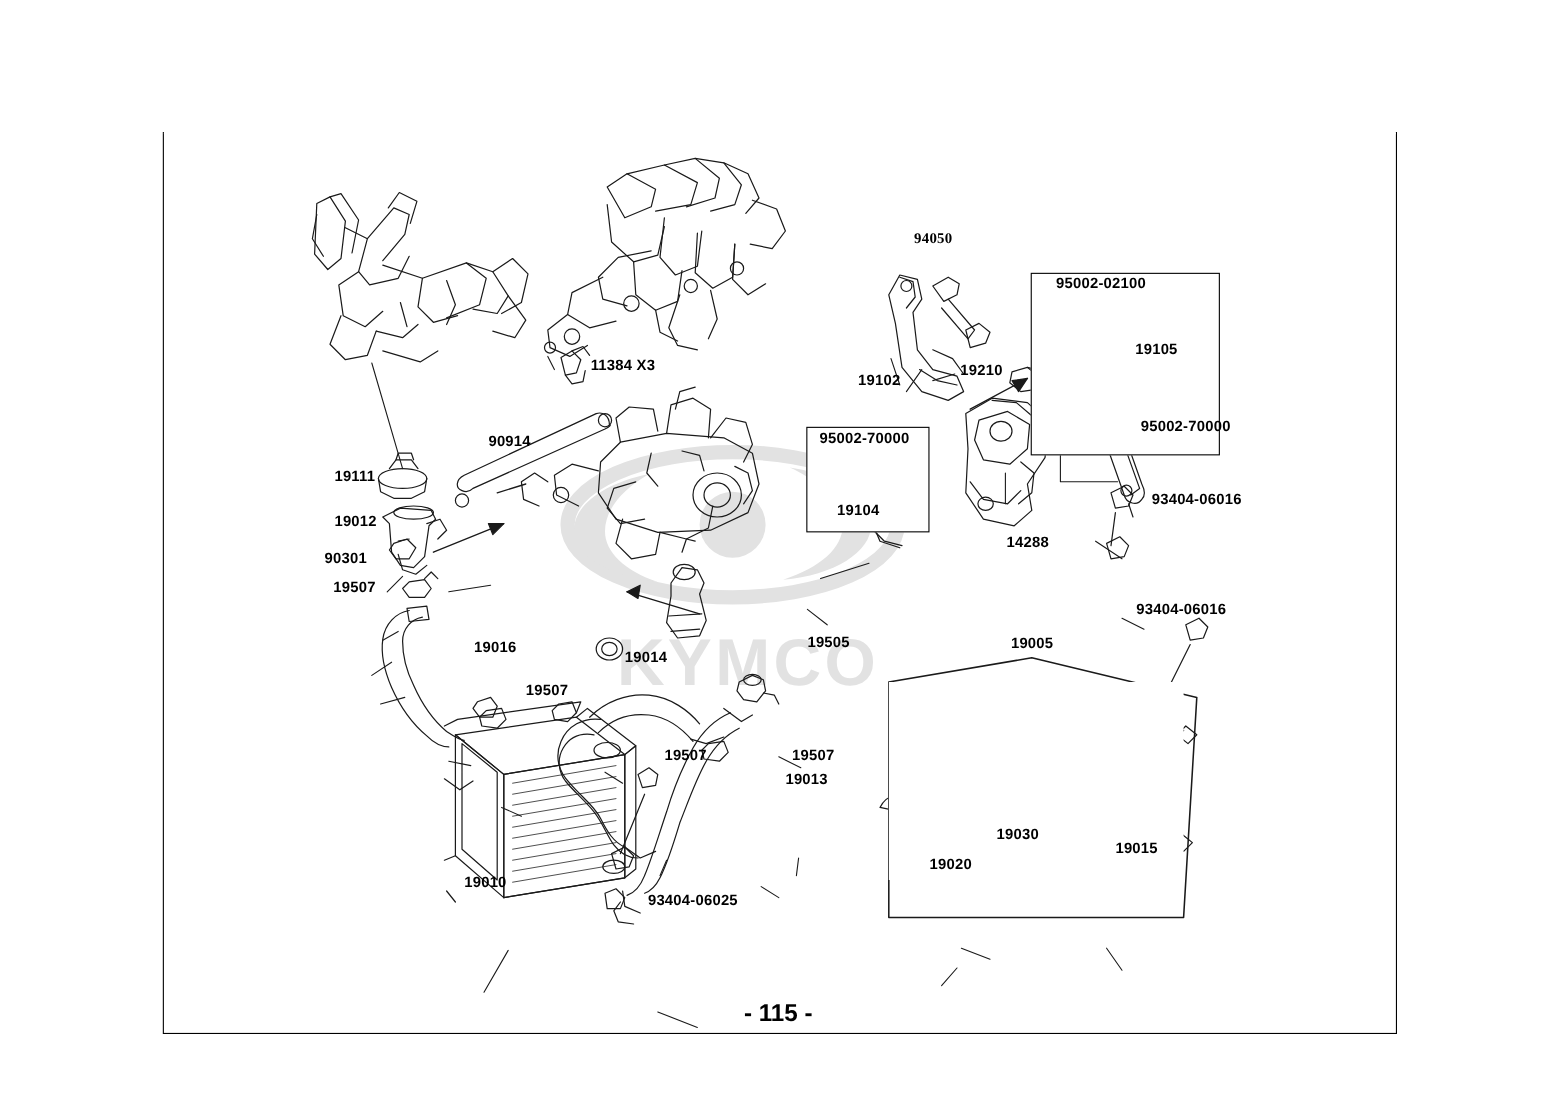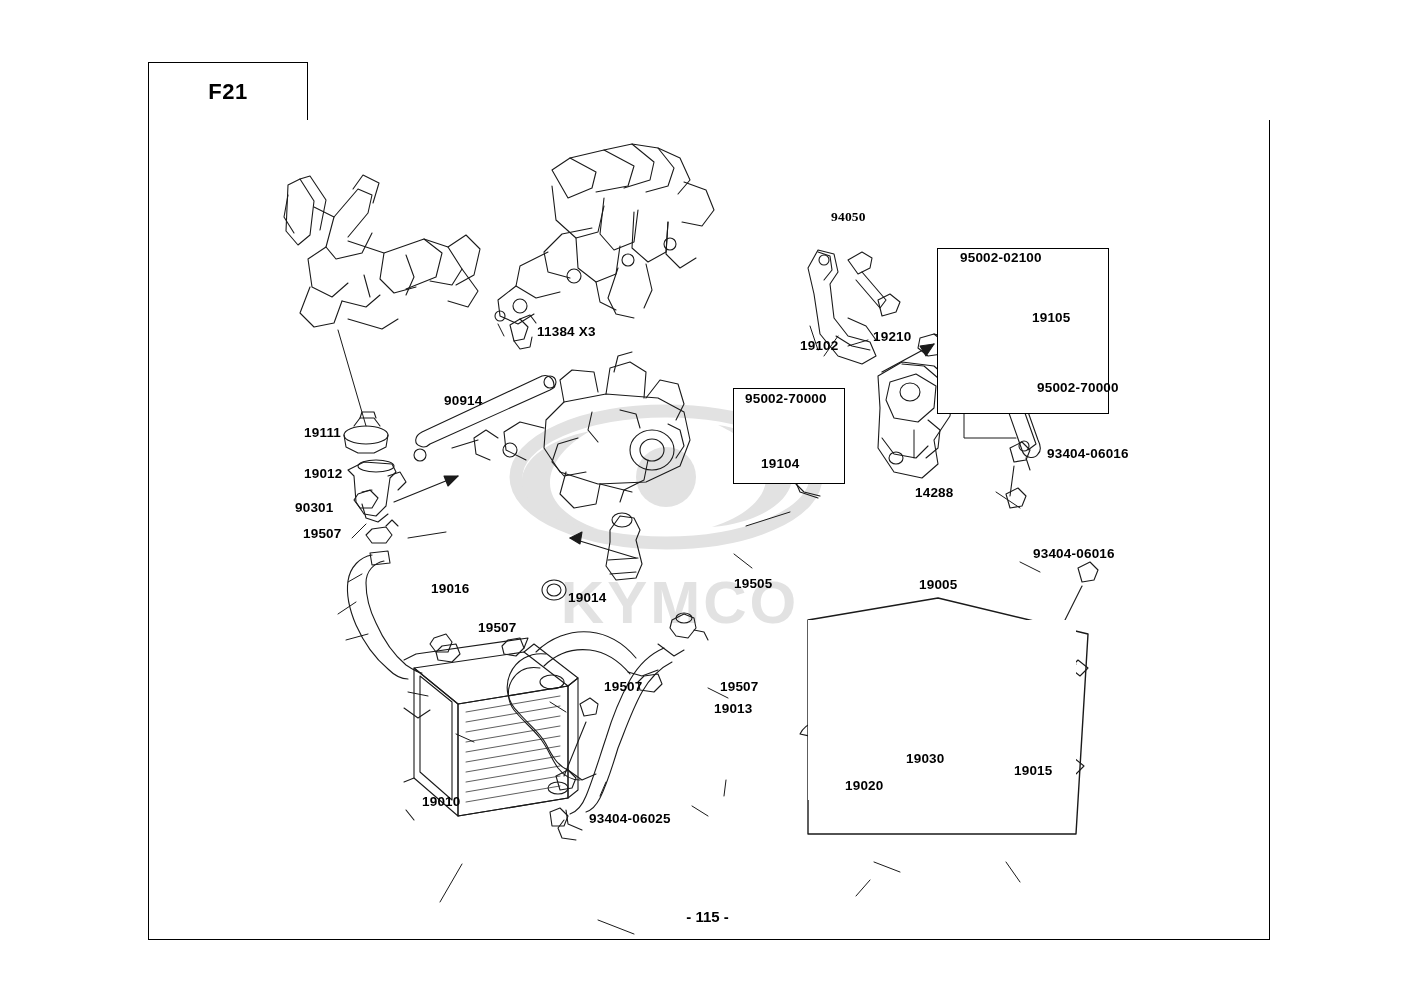--- a/index.html
+++ b/index.html
@@ -62,21 +62,21 @@
     left: 149px; top: 119px;
     width: 1120px; height: 3px;
     background: #fff;
     z-index: 2;
   }
   .page-number {
     position: absolute;
     left: 0; top: 908px;
     width: 1415px;
     text-align: center;
-    font-size: 15px; font-weight: bold; color: #000;
+    font-size: 22px; font-weight: bold; color: #000;
   }
 
   
   .watermark {
     position: absolute;
     left: 470px; top: 395px;
     width: 420px; height: 275px;
     z-index: 0;
     opacity: 1;
   }
@@ -107,23 +107,20 @@
   }
 </style>
 </head>
 <body>
 
 <div id="page">
 
   <div class="sheet-border"></div>
   <div class="sheet-top-mask"></div>
 
-  <div class="title-tab">
-    <div class="title-tab-label">F21</div>
-  </div>
 
   <svg class="watermark" viewBox="0 0 420 275">
     <g fill="none" stroke="#e2e2e2" stroke-width="13">
       <ellipse cx="196" cy="82" rx="150" ry="66"></ellipse>
     </g>
     <g fill="#e2e2e2">
       <path d="M120 36 c-40 8 -68 28 -68 50 c0 24 32 44 76 48 c-30 -10 -48 -27 -48 -46 c0 -20 16 -38 40 -52z"></path>
       <path d="M248 30 c42 6 74 28 74 52 c0 25 -34 46 -80 50 c34 -11 54 -29 54 -49 c0 -21 -20 -40 -48 -53z"></path>
       <circle cx="196" cy="82" r="30"></circle>
     </g>
@@ -470,21 +467,21 @@
       </g>
     </g>
   </svg>
 
   <div class="boxed" style="left:733px; top:388px; width:112px; height:96px;"></div>
   <div class="boxed" style="left:937px; top:248px; width:172px; height:166px;"></div>
   <div class="boxed" style="left:808px; top:620px; width:268px; height:180px; border:none;"></div>
 
   <div class="lbl" style="left:537px; top:324px;">11384  X3</div>
   <div class="lbl" style="left:831px; top:209px;font-family:Liberation Serif, serif;">94050</div>
-  <div class="lbl" style="left:780px; top:338px;margin-left:20px;">19102</div>
+  <div class="lbl" style="left:780px; top:338px;">19102</div>
   <div class="lbl" style="left:873px; top:329px;">19210</div>
   <div class="lbl" style="left:960px; top:250px;">95002-02100</div>
   <div class="lbl" style="left:1032px; top:310px;">19105</div>
   <div class="lbl" style="left:1037px; top:380px;">95002-70000</div>
   <div class="lbl" style="left:745px; top:391px;">95002-70000</div>
   <div class="lbl" style="left:761px; top:456px;">19104</div>
   <div class="lbl" style="left:915px; top:485px;">14288</div>
   <div class="lbl" style="left:1047px; top:446px;">93404-06016</div>
   <div class="lbl" style="left:1033px; top:546px;">93404-06016</div>
   <div class="lbl" style="left:444px; top:393px;">90914</div>

